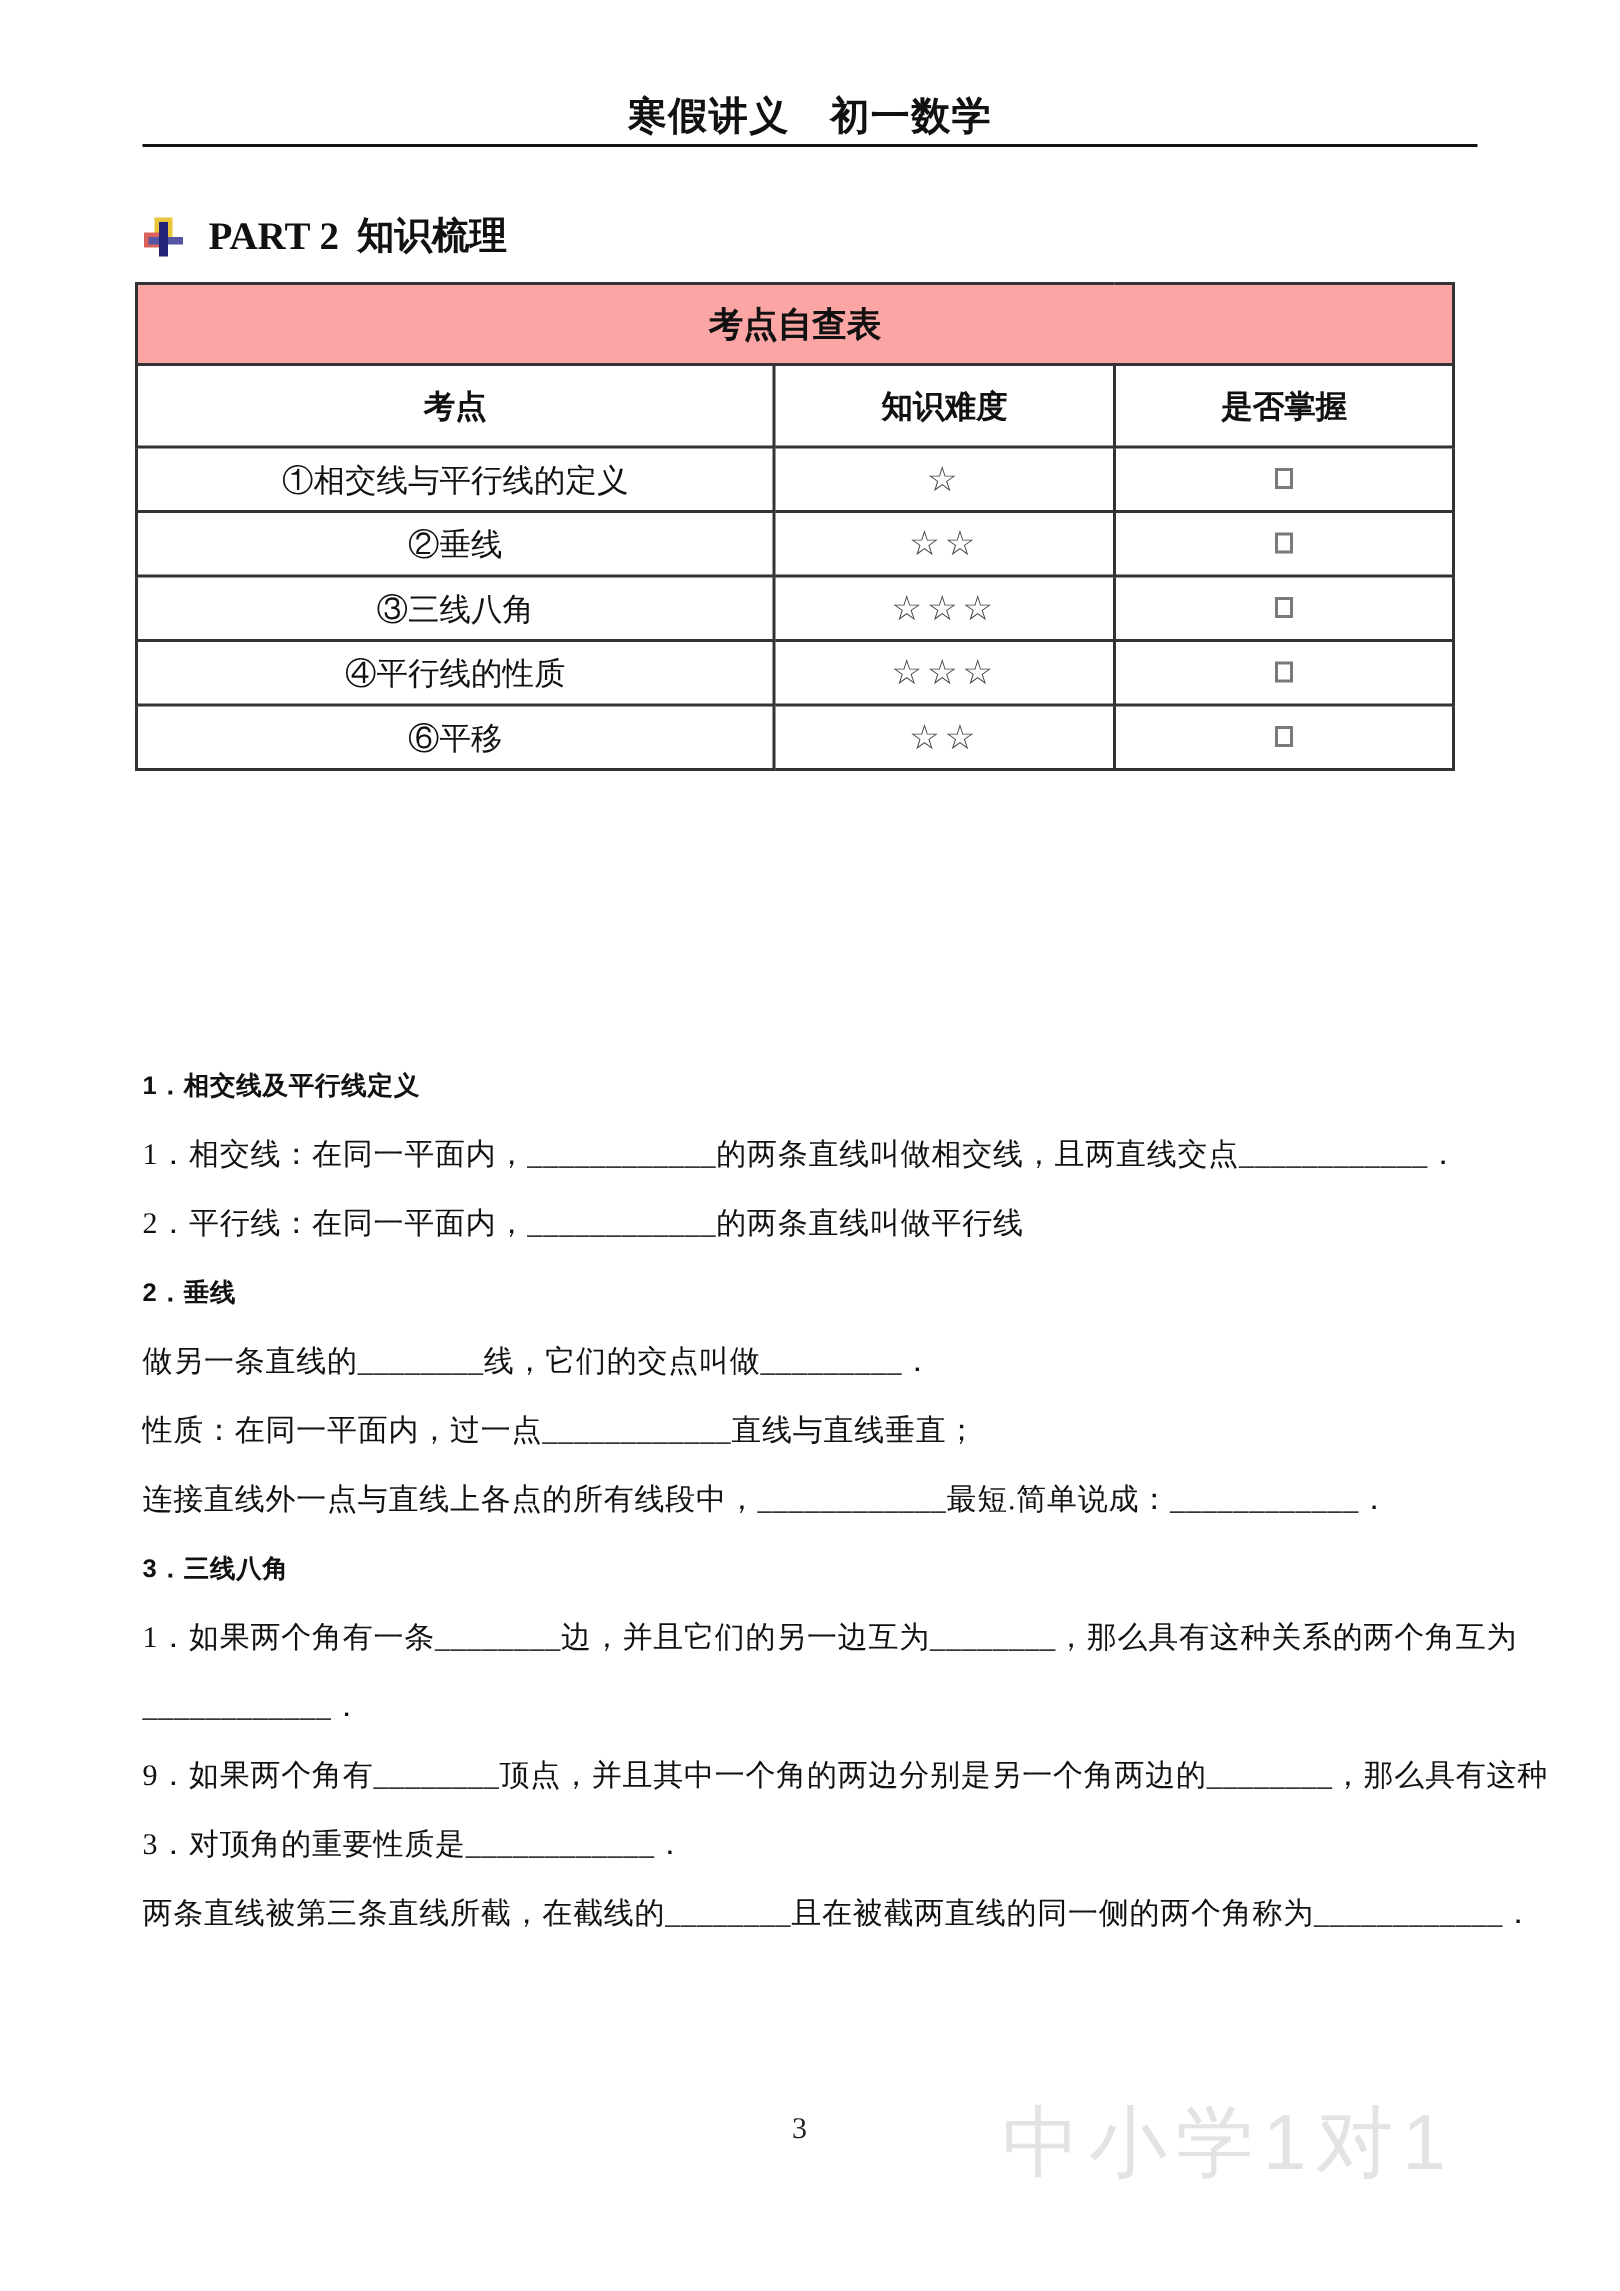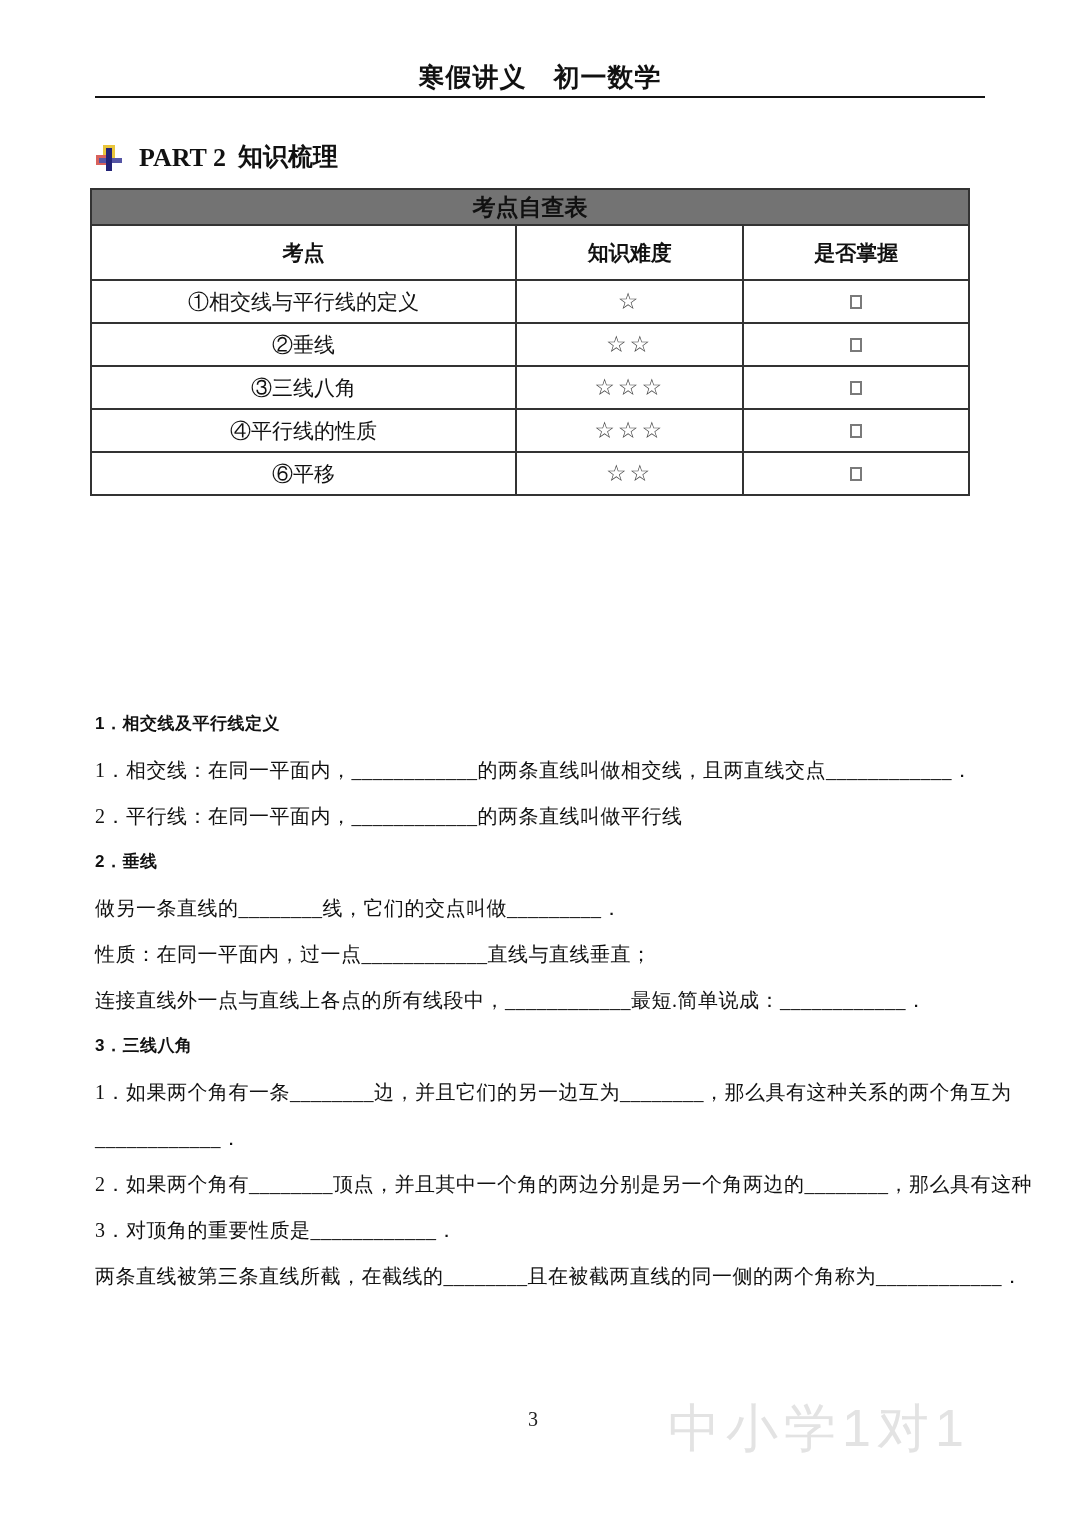--- a/index.html
+++ b/index.html
@@ -56,22 +56,22 @@
     table-layout: fixed;
     font-family: "Liberation Sans", sans-serif;
   }
   .check-table td {
     border: 2px solid #333;
     text-align: center;
     vertical-align: middle;
     padding: 0;
   }
   .t-title td {
-    height: 36px;
-    background: #737373;
+    height: 54px;
+    background: #fca5a5;
     font-size: 23px;
     font-weight: bold;
   }
   .t-head td { height: 55px; font-size: 21px; font-weight: bold; }
   .t-row td  { height: 43px; font-size: 21px; }
   .stars { font-size: 23px; color: #474747; letter-spacing: 3px; }
   .checkbox {
     display: inline-block;
     width: 12px; height: 14px;
     border: 2px solid #7a7a7a;
@@ -187,21 +187,21 @@
     <p>2．平行线：在同一平面内，____________的两条直线叫做平行线</p>
 
     <h3>2．垂线</h3>
     <p>做另一条直线的________线，它们的交点叫做_________．</p>
     <p>性质：在同一平面内，过一点____________直线与直线垂直；</p>
     <p>连接直线外一点与直线上各点的所有线段中，____________最短.简单说成：____________．</p>
 
     <h3>3．三线八角</h3>
     <p>1．如果两个角有一条________边，并且它们的另一边互为________，那么具有这种关系的两个角互为</p>
     <p>____________．</p>
-    <p>2．如果两个角有________顶点，并且其中一个角的两边分别是另一个角两边的________，那么具有这种</p>
+    <p>9．如果两个角有________顶点，并且其中一个角的两边分别是另一个角两边的________，那么具有这种</p>
     <p>3．对顶角的重要性质是____________．</p>
     <p>两条直线被第三条直线所截，在截线的________且在被截两直线的同一侧的两个角称为____________．</p>
   </div>
 
   <div class="page-number">3</div>
   <div class="watermark">中小学1对1</div>
 
 </div>
 
 </body></html>

